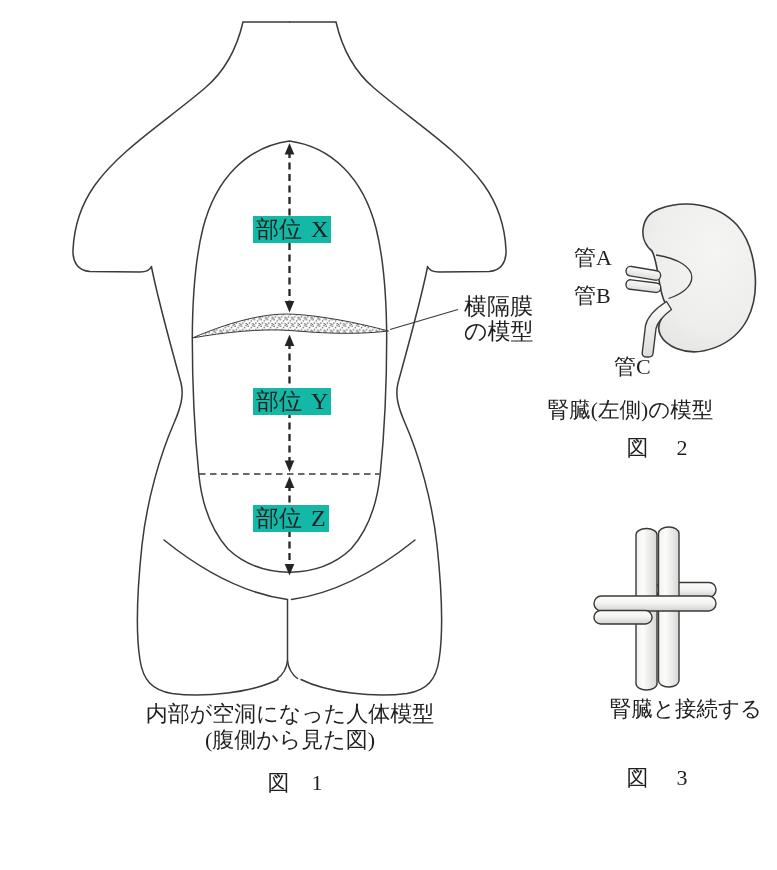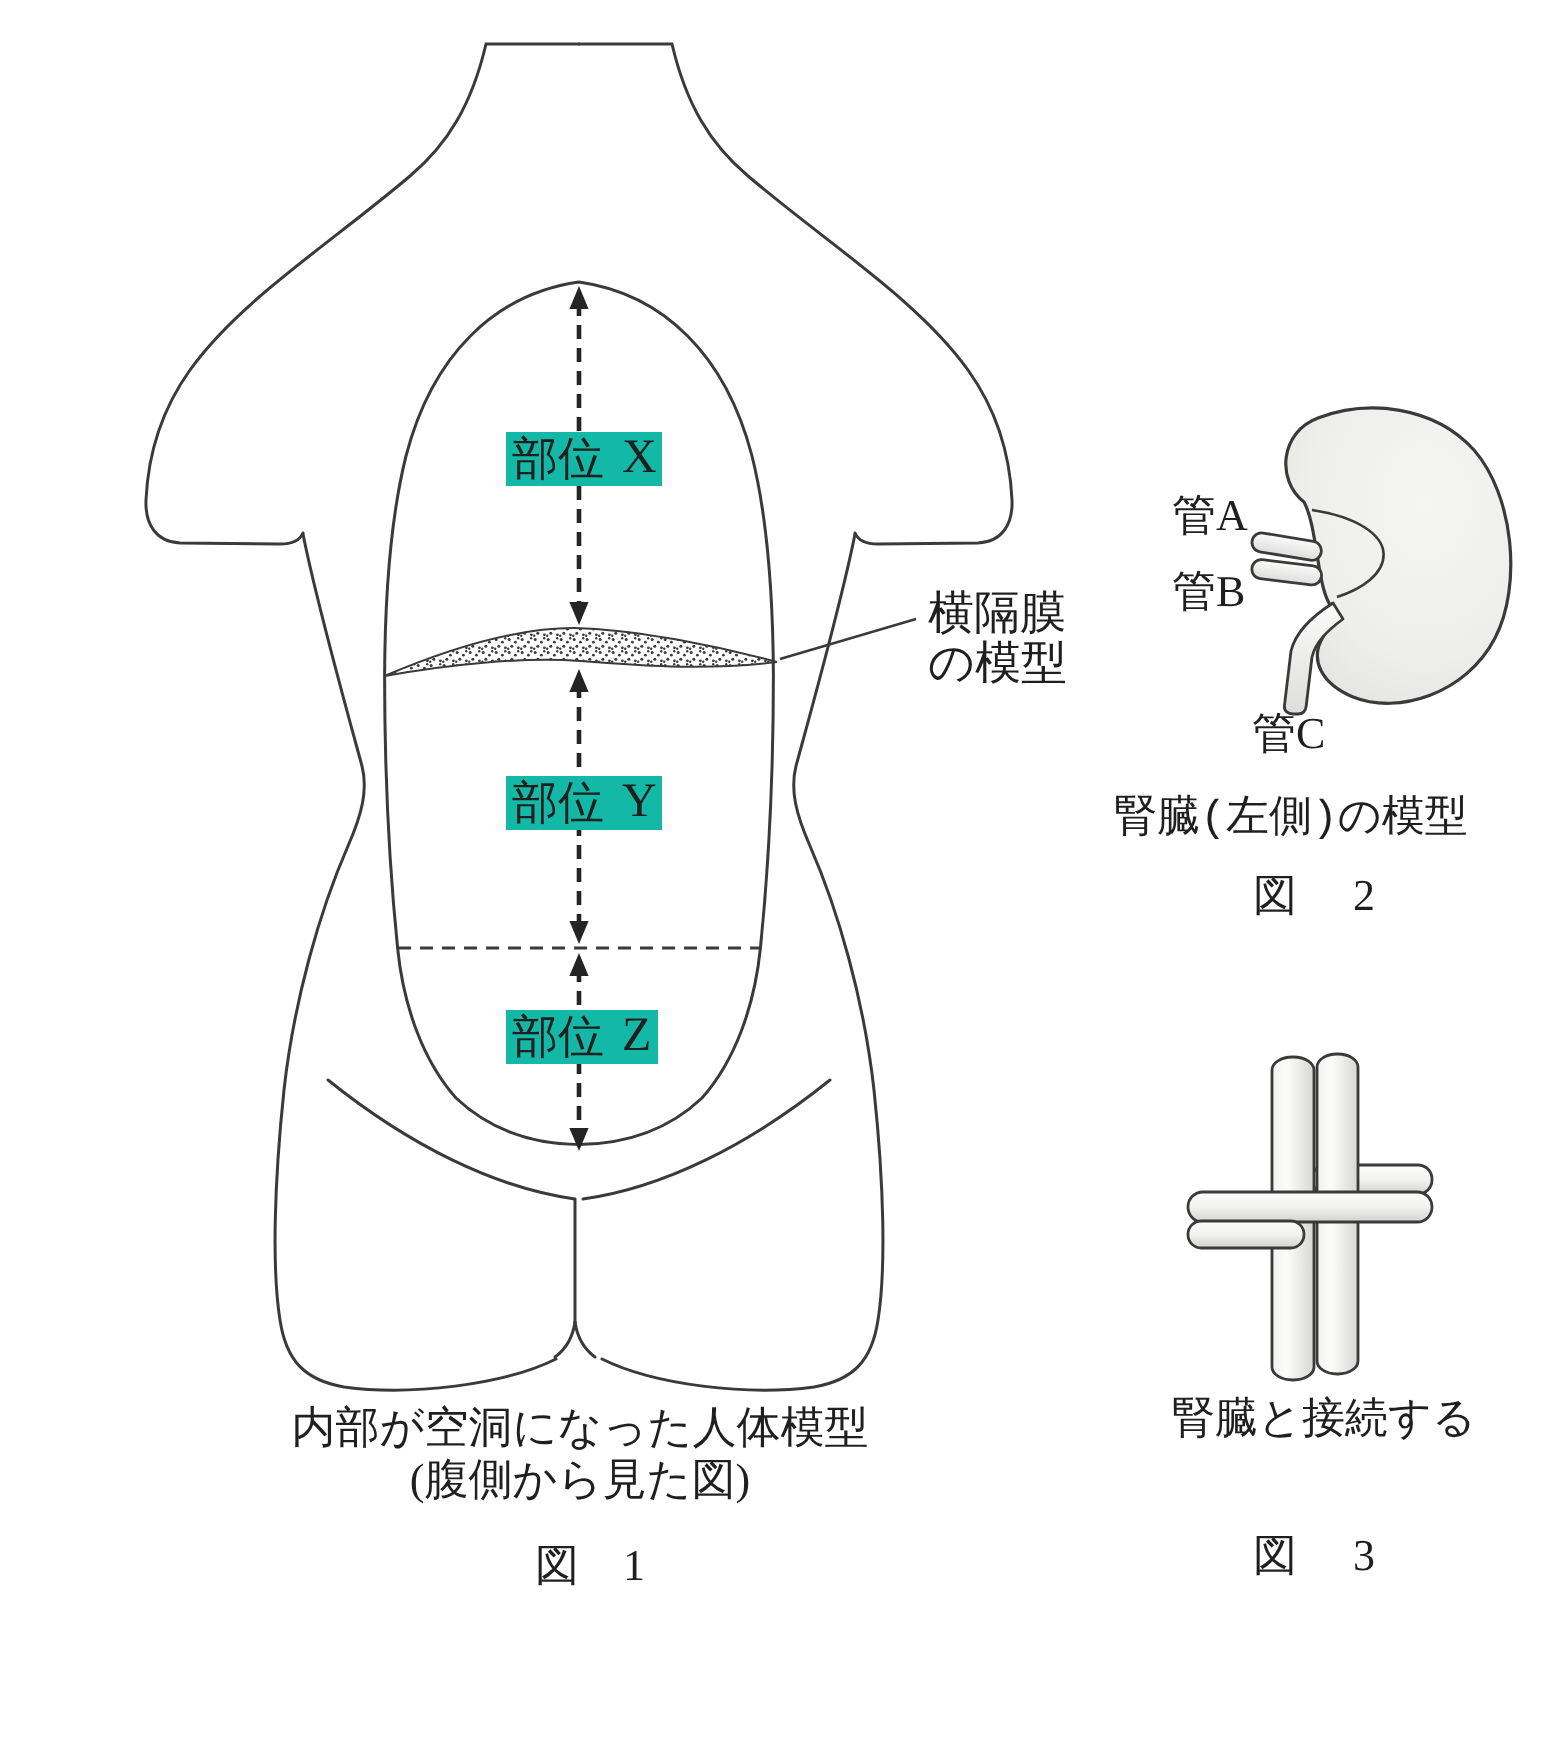--- a/index.html
+++ b/index.html
@@ -10,21 +10,21 @@
   #lineart{position:absolute;left:0;top:0;}
   .lbl{position:absolute;white-space:nowrap;color:#1f1f1f;}
   .region{
     display:flex;align-items:flex-end;gap:9px;background:#14b8a6;
     padding:0 3px;font-size:23px;line-height:27px;
   }
   .region .letter{font-size:24px;}
   .diaph{font-size:23px;line-height:25px;}
   .cap-center{text-align:center;}
   .figlabel{display:flex;justify-content:center;gap:22px;font-size:22px;line-height:24px;}
-  .tube-lbl{font-size:22px;line-height:24px;margin-left:12px;}
+  .tube-lbl{font-size:22px;line-height:24px;}
   .fig1cap{font-size:22px;line-height:26px;}
   .fig23cap{font-size:21.5px;line-height:27px;}
   .note{font-size:20px;line-height:24px;text-align:center;width:777px;}
 </style>
 </head>
 <body>
 
 <div id="stage">
 
   <svg id="lineart" width="777" height="870" viewBox="0 0 777 870" xmlns="http://www.w3.org/2000/svg">
@@ -189,27 +189,27 @@
   </div>
   <div class="lbl figlabel" style="left:195px;top:771px;width:200px;">
     <span>図</span>
     <span>1</span>
   </div>
 
   <div class="lbl tube-lbl" style="left:574px;top:246px;">管A</div>
   <div class="lbl tube-lbl" style="left:574px;top:284px;">管B</div>
   <div class="lbl tube-lbl" style="left:614px;top:355px;">管C</div>
 
-  <div class="lbl fig23cap cap-center" style="left:543px;top:397px;width:205px;font-family:Liberation Mono, monospace;">腎臓(左側)の模型</div>
+  <div class="lbl fig23cap cap-center" style="left:528px;top:397px;width:205px;">腎臓(左側)の模型</div>
   <div class="lbl figlabel" style="left:577px;top:436px;width:160px;gap:28px;">
     <span>図</span>
     <span>2</span>
   </div>
 
-  <div class="lbl fig23cap cap-center" style="left:562px;top:696px;width:200px;">
+  <div class="lbl fig23cap cap-center" style="left:562px;top:696px;width:200px;text-align:right;">
     <div>腎臓と接続する</div>
   </div>
   <div class="lbl figlabel" style="left:577px;top:766px;width:160px;gap:28px;">
     <span>図</span>
     <span>3</span>
   </div>
 
 
 </div>
 

